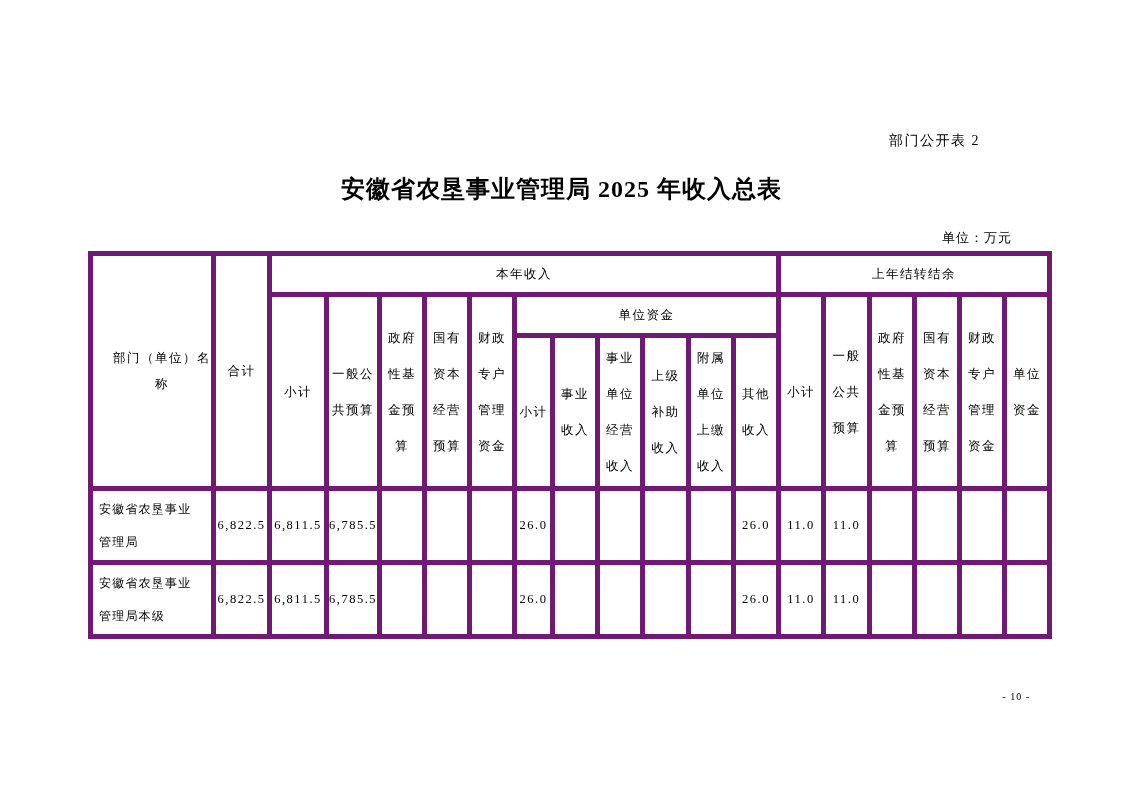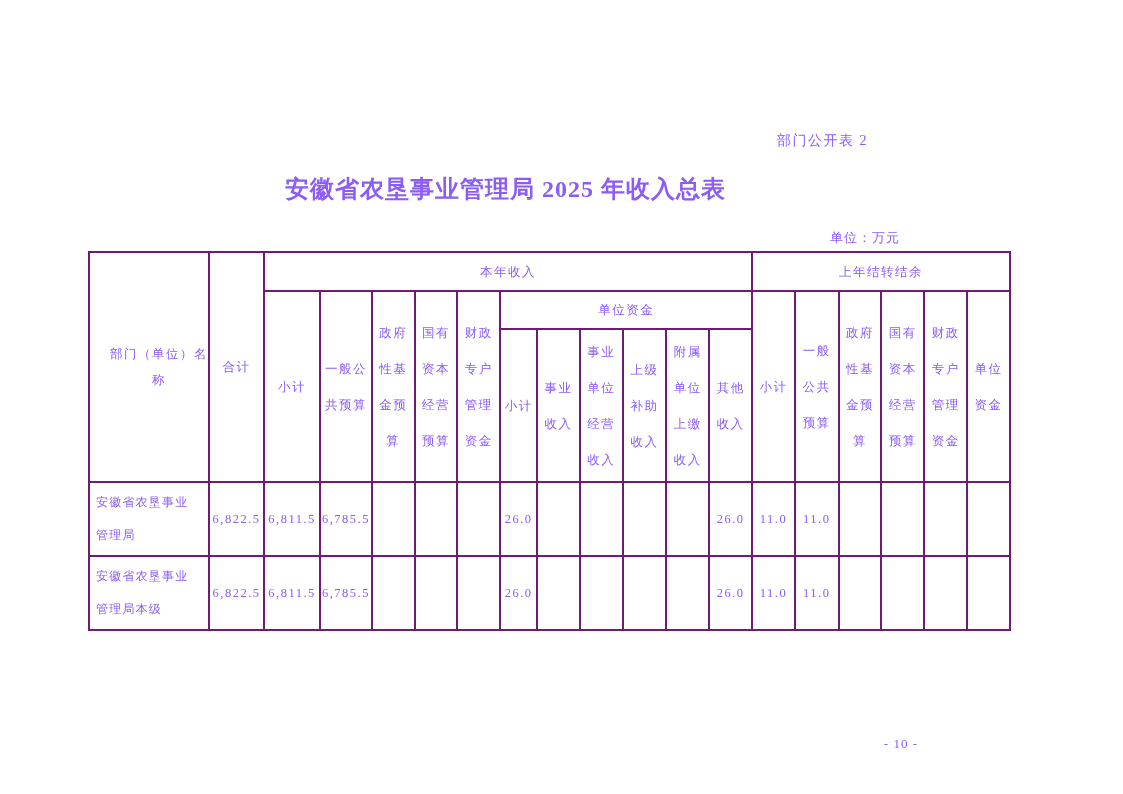--- a/index.html
+++ b/index.html
@@ -1,21 +1,21 @@
 <!DOCTYPE html>
 <html><head>
 <meta charset="utf-8">
 <style>
   html,body { margin:0; padding:0; background:#fff; }
   .page {
     position:relative;
-    width:1011px; height:794px;
+    width:1123px; height:794px;
     background:#ffffff;
     font-family:"Liberation Serif","DejaVu Serif",serif;
-    color:#8b5cf6;
+    color:#000000;
     overflow:hidden;
   }
   .corner-label {
     position:absolute; top:132px; right:143px;
     font-size:14px; letter-spacing:1.5px;
   }
   .doc-title {
     position:absolute; top:173px; left:0; width:100%;
     margin:0; text-align:center;
     font-size:24px; font-weight:bold; letter-spacing:1px;
@@ -23,21 +23,21 @@
   .unit-note {
     position:absolute; top:229px; right:111px;
     font-size:13px; letter-spacing:1px;margin-left:16px;
   }
   table.income-table {
     position:absolute; top:251px; left:88px;
     border-collapse:collapse; table-layout:fixed;
     border:2px solid #2a2a2a;
   }
   .income-table th, .income-table td {
-    border:2px solid #701a75;
+    border:5px solid #701a75;
     padding:0;
     font-weight:normal;
     text-align:center;
     vertical-align:middle;
     white-space:pre;          
     font-size:12.5px;
     letter-spacing:1.5px;
     overflow:hidden;
   }
   tr.hr1 { height:39px; }
@@ -48,22 +48,22 @@
   .income-table th.c-name { line-height:26px;padding-left:20px; }
   tr.dr td { line-height:33px; }
   tr.dr td.name-cell {
     text-align:left;
     padding-left:6px;
     font-size:12px;
     letter-spacing:1.2px;
     margin-top:20px;
   }
   .page-number {
-    position:absolute; top:736px; right:93px;
-    font-size:13px; letter-spacing:1px;
+    position:absolute; top:691px; right:93px;
+    font-size:10px; letter-spacing:1px;
   }
 </style>
 </head>
 <body>
 
 <div class="page">
 
   <div class="corner-label">部门公开表 2</div>
 
   <h1 class="doc-title">安徽省农垦事业管理局 2025 年收入总表</h1>

